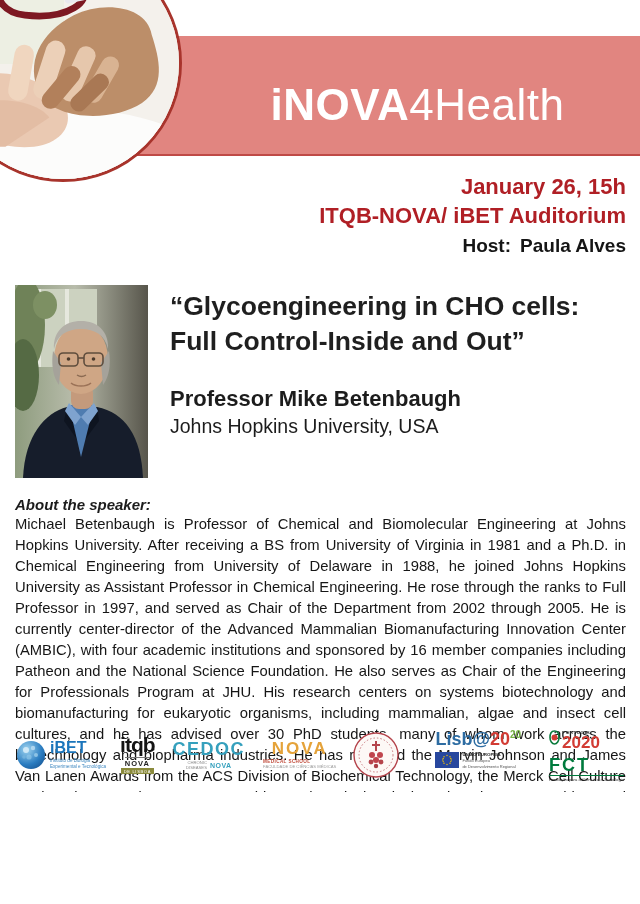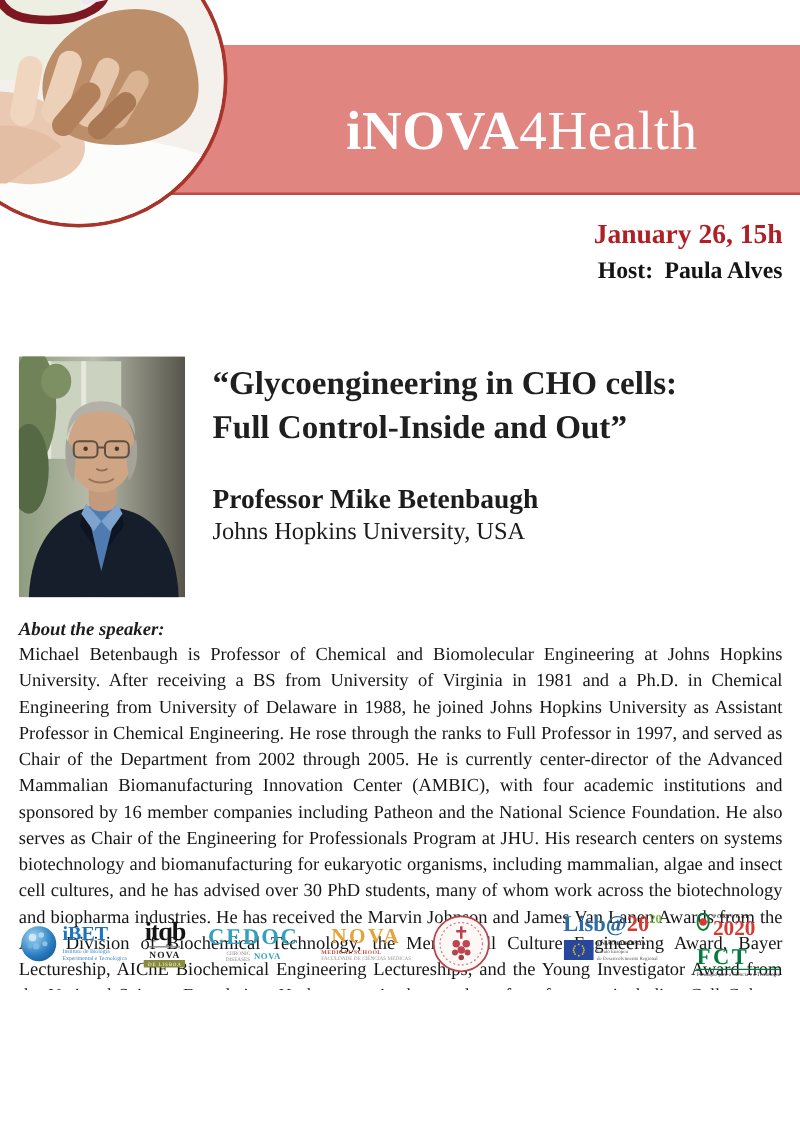--- a/index.html
+++ b/index.html
@@ -1,20 +1,20 @@
 <!DOCTYPE html>
 <html><head>
 <meta charset="utf-8">
 <style>
   * { margin:0; padding:0; box-sizing:border-box; }
   html,body { background:#ffffff; }
   body { font-family:"Liberation Sans", sans-serif; color:#1c1c1c; }
   .page {
     position:relative; width:640px; height:792px; margin:0 auto;
-    background:#ffffff; overflow:hidden;font-family:Liberation Serif, serif;
+    background:#ffffff; overflow:hidden;
   }
 
   
   .banner {
     position:absolute; left:0; top:36px; width:640px; height:120px;
     background:#e18580; border-bottom:2px solid #bf4a46;
   }
   .banner-text {
     position:absolute; left:205px; right:10px; top:46px; text-align:center; color:#ffffff;
   }
@@ -137,20 +137,21 @@
       <rect x="138" y="125" width="17" height="48" rx="8" fill="#a97854" transform="rotate(46 146 149)"></rect>
 
       <path d="M 95,-8 C 45,20 38,65 80,70 C 125,75 150,55 138,40 C 130,30 112,34 116,46" fill="none" stroke="#7d1822" stroke-width="7" stroke-linecap="round"></path>
 
       <rect x="120" y="42" width="26" height="14" rx="4" fill="#e9e9ef" transform="rotate(-12 133 49)"></rect>
     </svg>
   </div>
 
   <div class="event-block">
     <div class="event-line">January 26, 15h</div>
+    <div class="event-line">ITQB-NOVA/ iBET Auditorium</div>
     <div class="host-line">
       <span>Host:</span><span class="host-name">Paula Alves</span>
     </div>
   </div>
 
   <div class="speaker-photo">
     <svg viewBox="0 0 133 193">
       <defs>
         <linearGradient id="bgg" x1="0" y1="0" x2="1" y2="0">
           <stop offset="0" stop-color="#8e9c7e"></stop>

